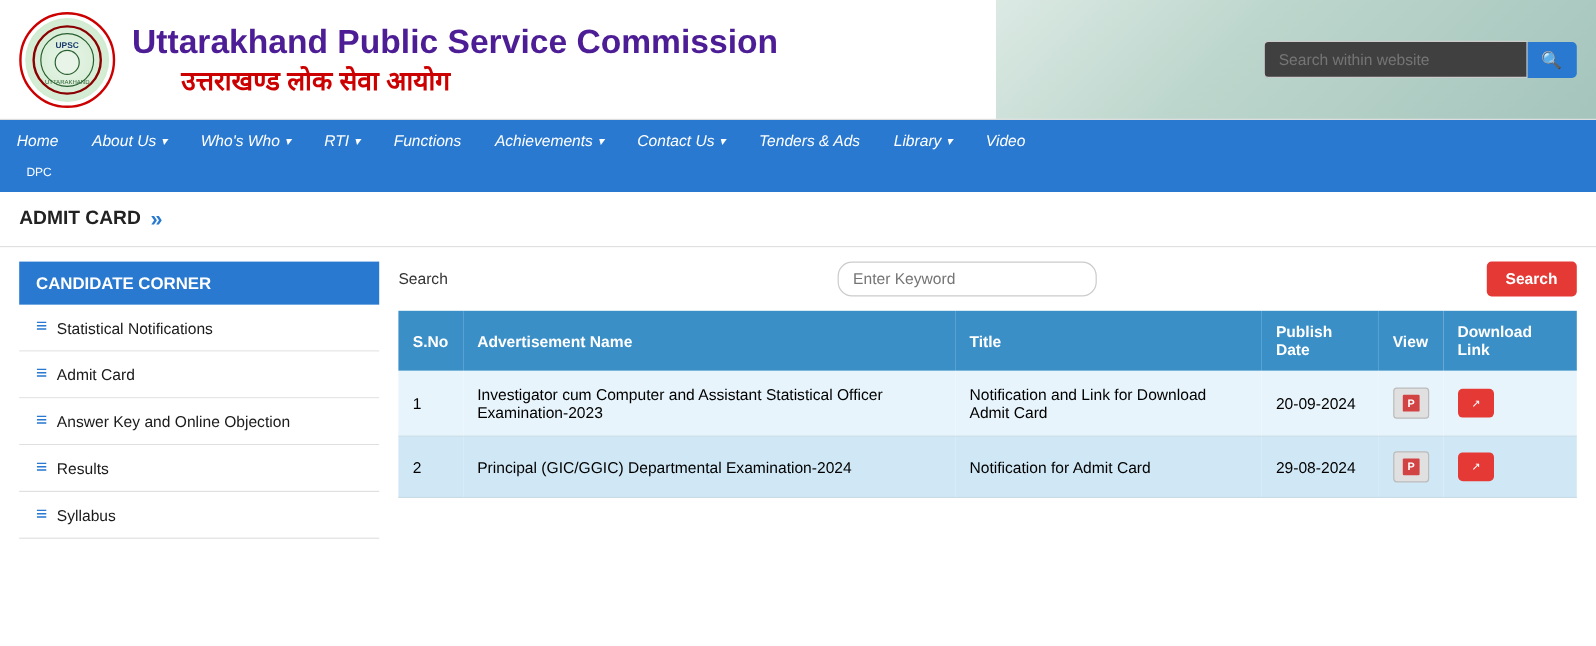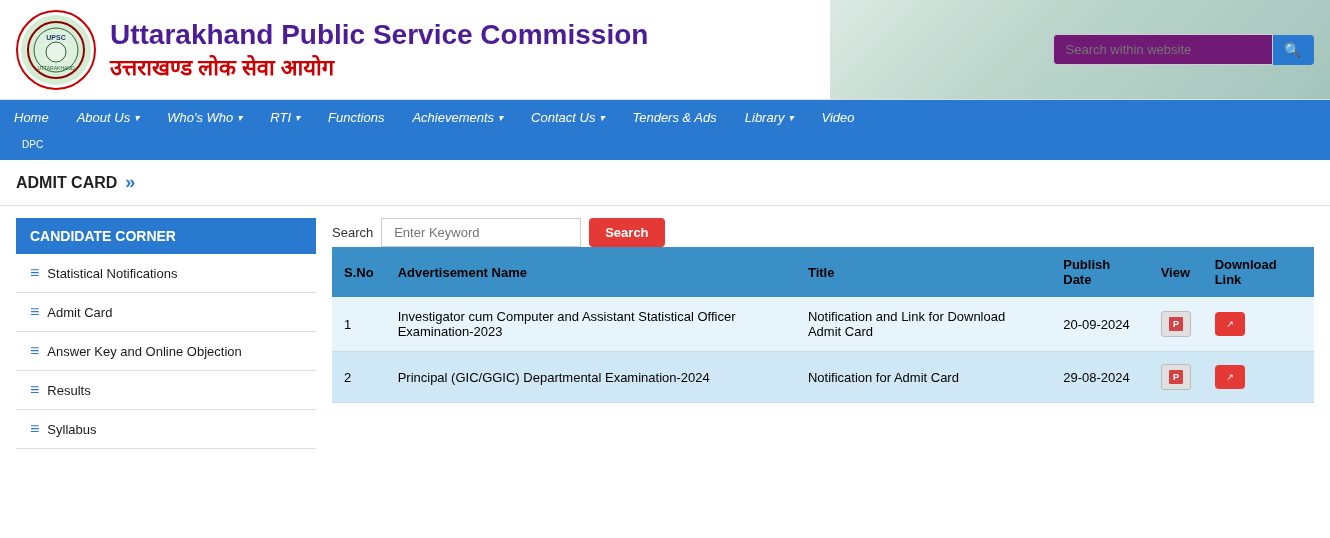--- a/index.html
+++ b/index.html
@@ -60,36 +60,37 @@
     .org-title-en {
       font-size: 28px;
       font-weight: bold;
       color: #4c1d95;
       line-height: 1.2;
     }
     .org-title-hi {
       font-size: 22px;
       color: #cc0000;
       font-weight: bold;
+      margin-left: 41px;
     }
     .search-area {
       margin-left: auto;
       display: flex;
       align-items: center;
       z-index: 1;
       flex-shrink: 0;
     }
     .search-input-header {
       width: 220px;
       padding: 7px 12px;
       border: 1px solid #ccc;
       border-radius: 4px 0 0 4px;
       font-size: 13px;
       color: #999;
-      background: #701a75;
+      background: #404040;
     }
     .search-btn-header {
       background: #2979d0;
       border: none;
       padding: 7px 12px;
       border-radius: 0 4px 4px 0;
       cursor: pointer;
       color: #fff;
       font-size: 14px;
     }
@@ -185,35 +186,35 @@
       color: #2979d0;
       font-size: 16px;
     }
 
     
     .table-area {
       flex: 1;
     }
     .table-search-row {
       display: flex;
-      justify-content: flex-start;
+      justify-content: space-between;
       align-items: center;
       gap: 8px;
-      margin-bottom: 0;
+      margin-bottom: 12px;
     }
     .table-search-label {
       font-size: 13px;
       color: #333;
     }
     .table-search-input {
       padding: 6px 12px;
       border: 1px solid #ccc;
-      border-radius: 0;
-      font-size: 13px;
-      width: 200px;
+      border-radius: 12px;
+      font-size: 13px;
+      width: 216px;
       color: #701a75;
     }
     .table-search-btn {
       background: #e53935;
       color: #fff;
       border: none;
       padding: 7px 16px;
       border-radius: 4px;
       cursor: pointer;
       font-size: 13px;
@@ -221,21 +222,21 @@
     }
 
     
     .data-table {
       width: 100%;
       border-collapse: collapse;
       font-size: 13px;
     }
     .data-table thead tr {
       background: #3a8fc7;
-      color: #000000;
+      color: #ffffff;
     }
     .data-table thead th {
       padding: 10px 12px;
       text-align: left;
       font-weight: bold;
     }
     .data-table tbody tr {
       background: #e8f4fb;
     }
     .data-table tbody tr:nth-child(odd) {

